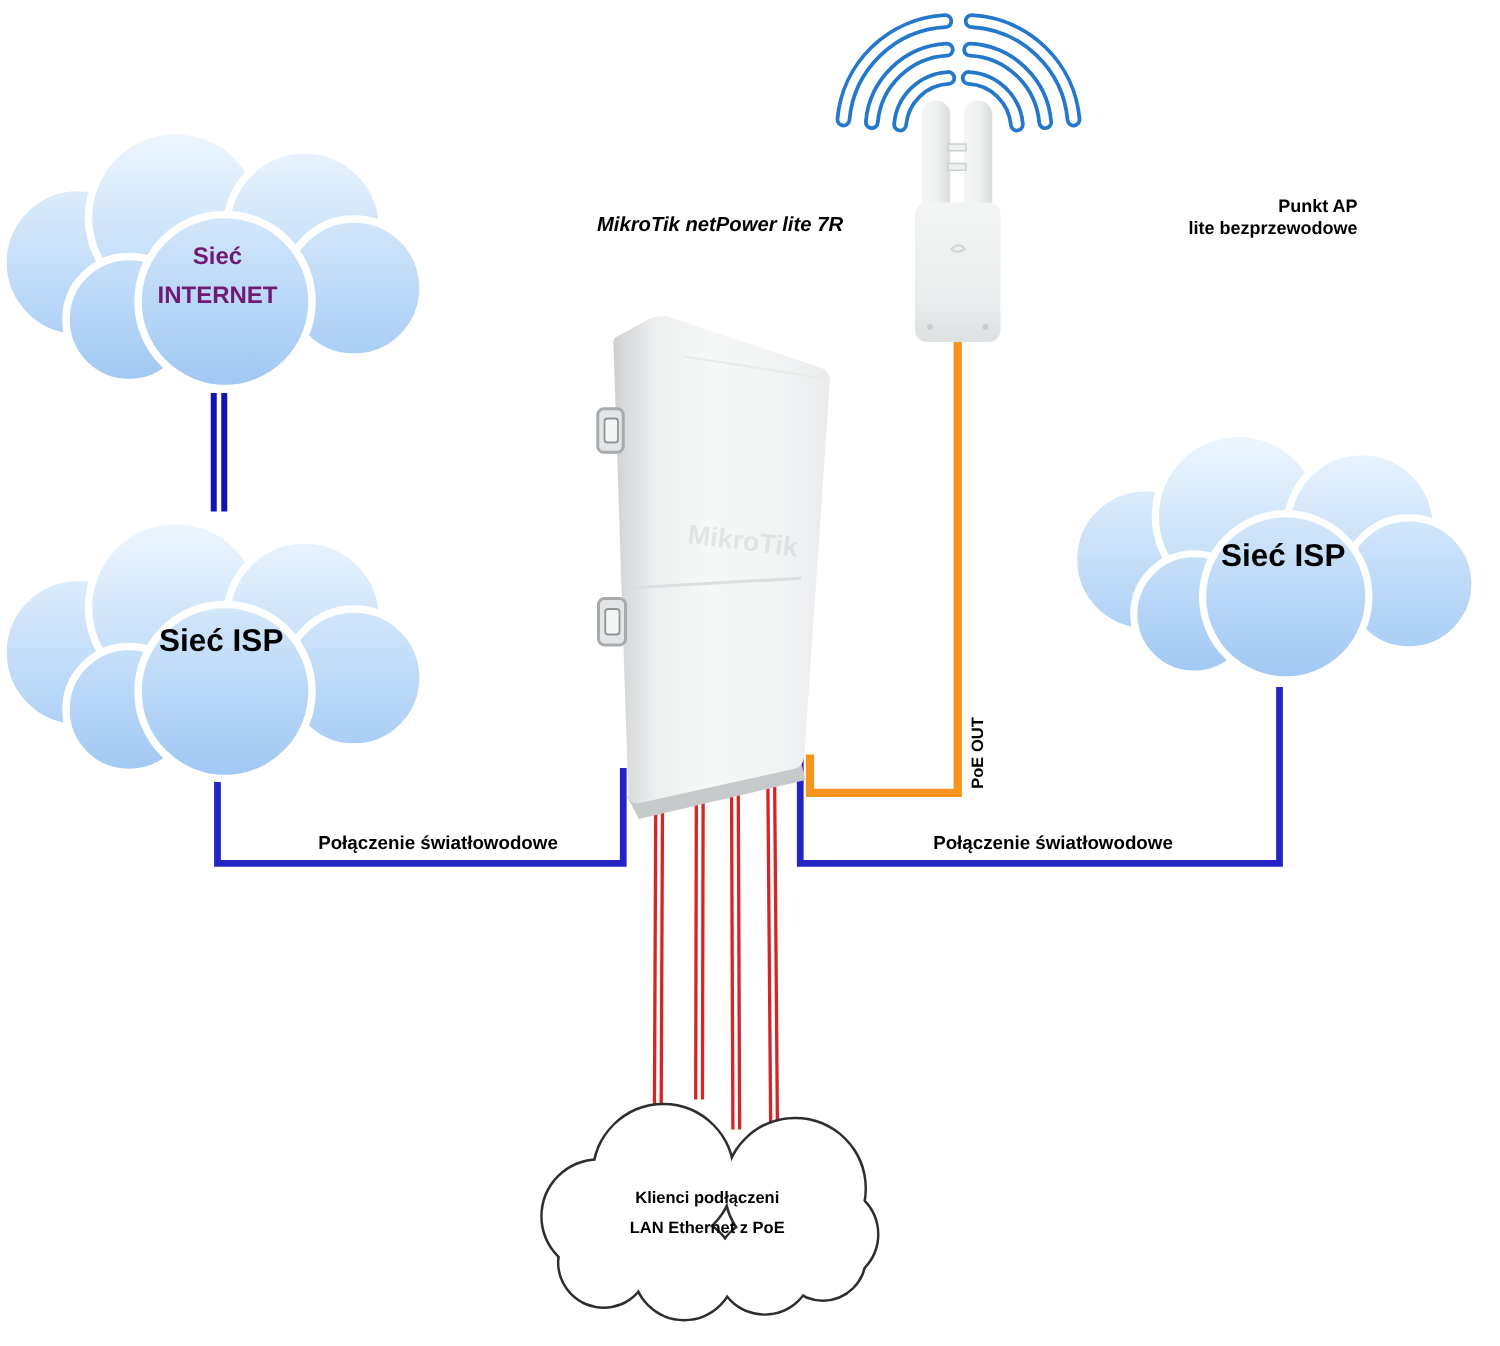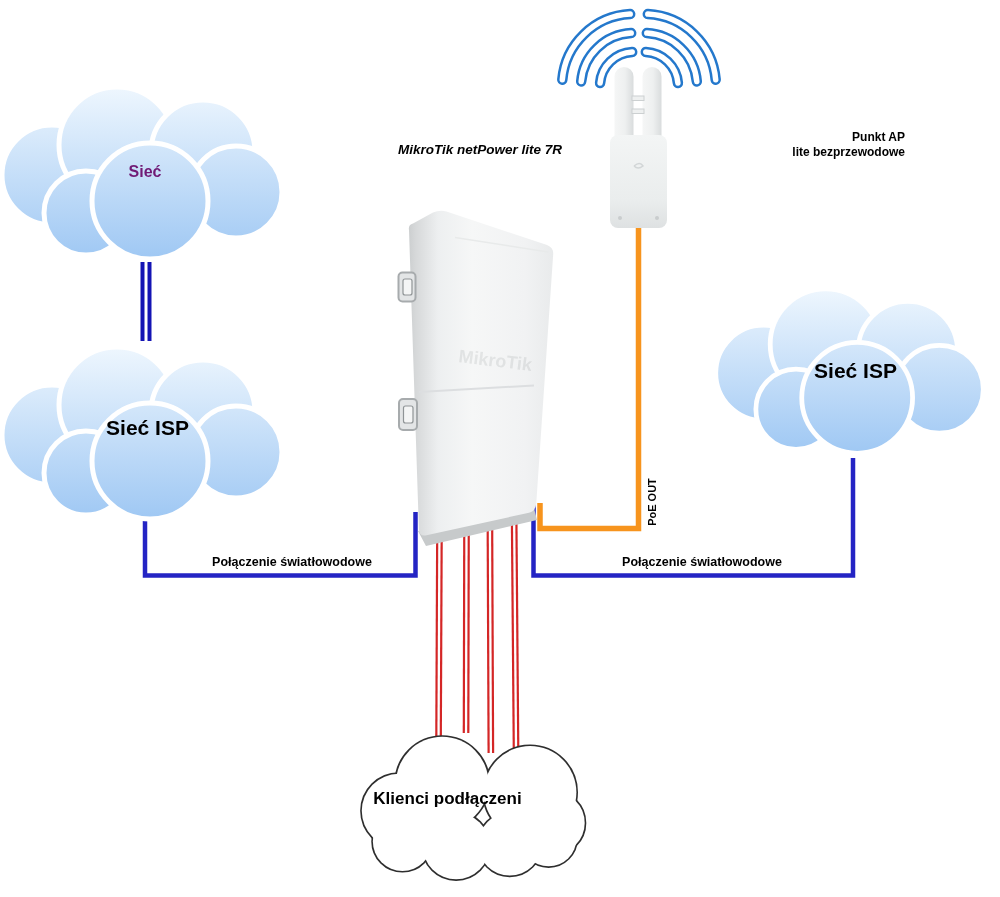--- a/index.html
+++ b/index.html
@@ -10,21 +10,21 @@
   #diagram-svg { position:absolute; left:0; top:0; width:1000px; height:897px; }
   .lbl { position:absolute; font-weight:bold; color:#000; text-align:center; white-space:nowrap; }
   #lbl-internet   { left:45px;  top:147px; width:200px; font-size:16px;  line-height:26px; color:#701a75;margin-top:12px; }
   #lbl-isp-left   { left:45px;  top:416px; width:205px; font-size:21px; }
   #lbl-isp-right  { left:753px; top:359px; width:205px; font-size:21px; }
   #lbl-router     { left:370px; top:142px; width:220px; font-size:13.5px;font-style:italic; }
   #lbl-ap         { left:725px; top:130px; width:180px; font-size:12px; line-height:15px; text-align:right; }
   #lbl-poe        { left:612px; top:496px; width:80px;  font-size:11px; transform:rotate(-90deg); }
   #lbl-fiber-left { left:160px; top:555px; width:264px; font-size:12.5px; }
   #lbl-fiber-right{ left:570px; top:555px; width:264px; font-size:12.5px; }
-  #lbl-clients    { left:340px; top:789px; width:215px; font-size:17px; line-height:20px; }
+  #lbl-clients    { left:364px; top:789px; width:215px; font-size:11px; line-height:20px; }
 </style>
 </head>
 <body>
 
 <div id="canvas">
 
   <svg id="diagram-svg" viewBox="0 0 1000 897">
     <defs>
       <linearGradient id="cloudGrad" x1="0" y1="0" x2="0" y2="180" gradientUnits="userSpaceOnUse">
         <stop offset="0" stop-color="#eff7fe"></stop>
@@ -153,20 +153,21 @@
         <path d="M 600.1,83.0 A 34,34 0 0 1 632.2,52.0"></path>
         <path d="M 647.8,14.1 A 72,72 0 0 1 715.7,79.7"></path>
         <path d="M 646.8,33.1 A 53,53 0 0 1 696.8,81.4"></path>
         <path d="M 645.8,52.0 A 34,34 0 0 1 677.9,83.0"></path>
       </g>
     </g>
   </svg>
 
   <div class="lbl" id="lbl-internet">
     <div>Sieć</div>
+    <div>INTERNET</div>
   </div>
 
   <div class="lbl" id="lbl-isp-left">Sieć ISP</div>
 
   <div class="lbl" id="lbl-isp-right">Sieć ISP</div>
 
   <div class="lbl" id="lbl-router">MikroTik netPower lite 7R</div>
 
   <div class="lbl" id="lbl-ap">
     <div>Punkt AP</div>
@@ -174,15 +175,16 @@
   </div>
 
   <div class="lbl" id="lbl-poe">PoE OUT</div>
 
   <div class="lbl" id="lbl-fiber-left">Połączenie światłowodowe</div>
 
   <div class="lbl" id="lbl-fiber-right">Połączenie światłowodowe</div>
 
   <div class="lbl" id="lbl-clients">
     <div>Klienci podłączeni</div>
+    <div>LAN Ethernet z PoE</div>
   </div>
 
 </div>
 
 </body></html>

